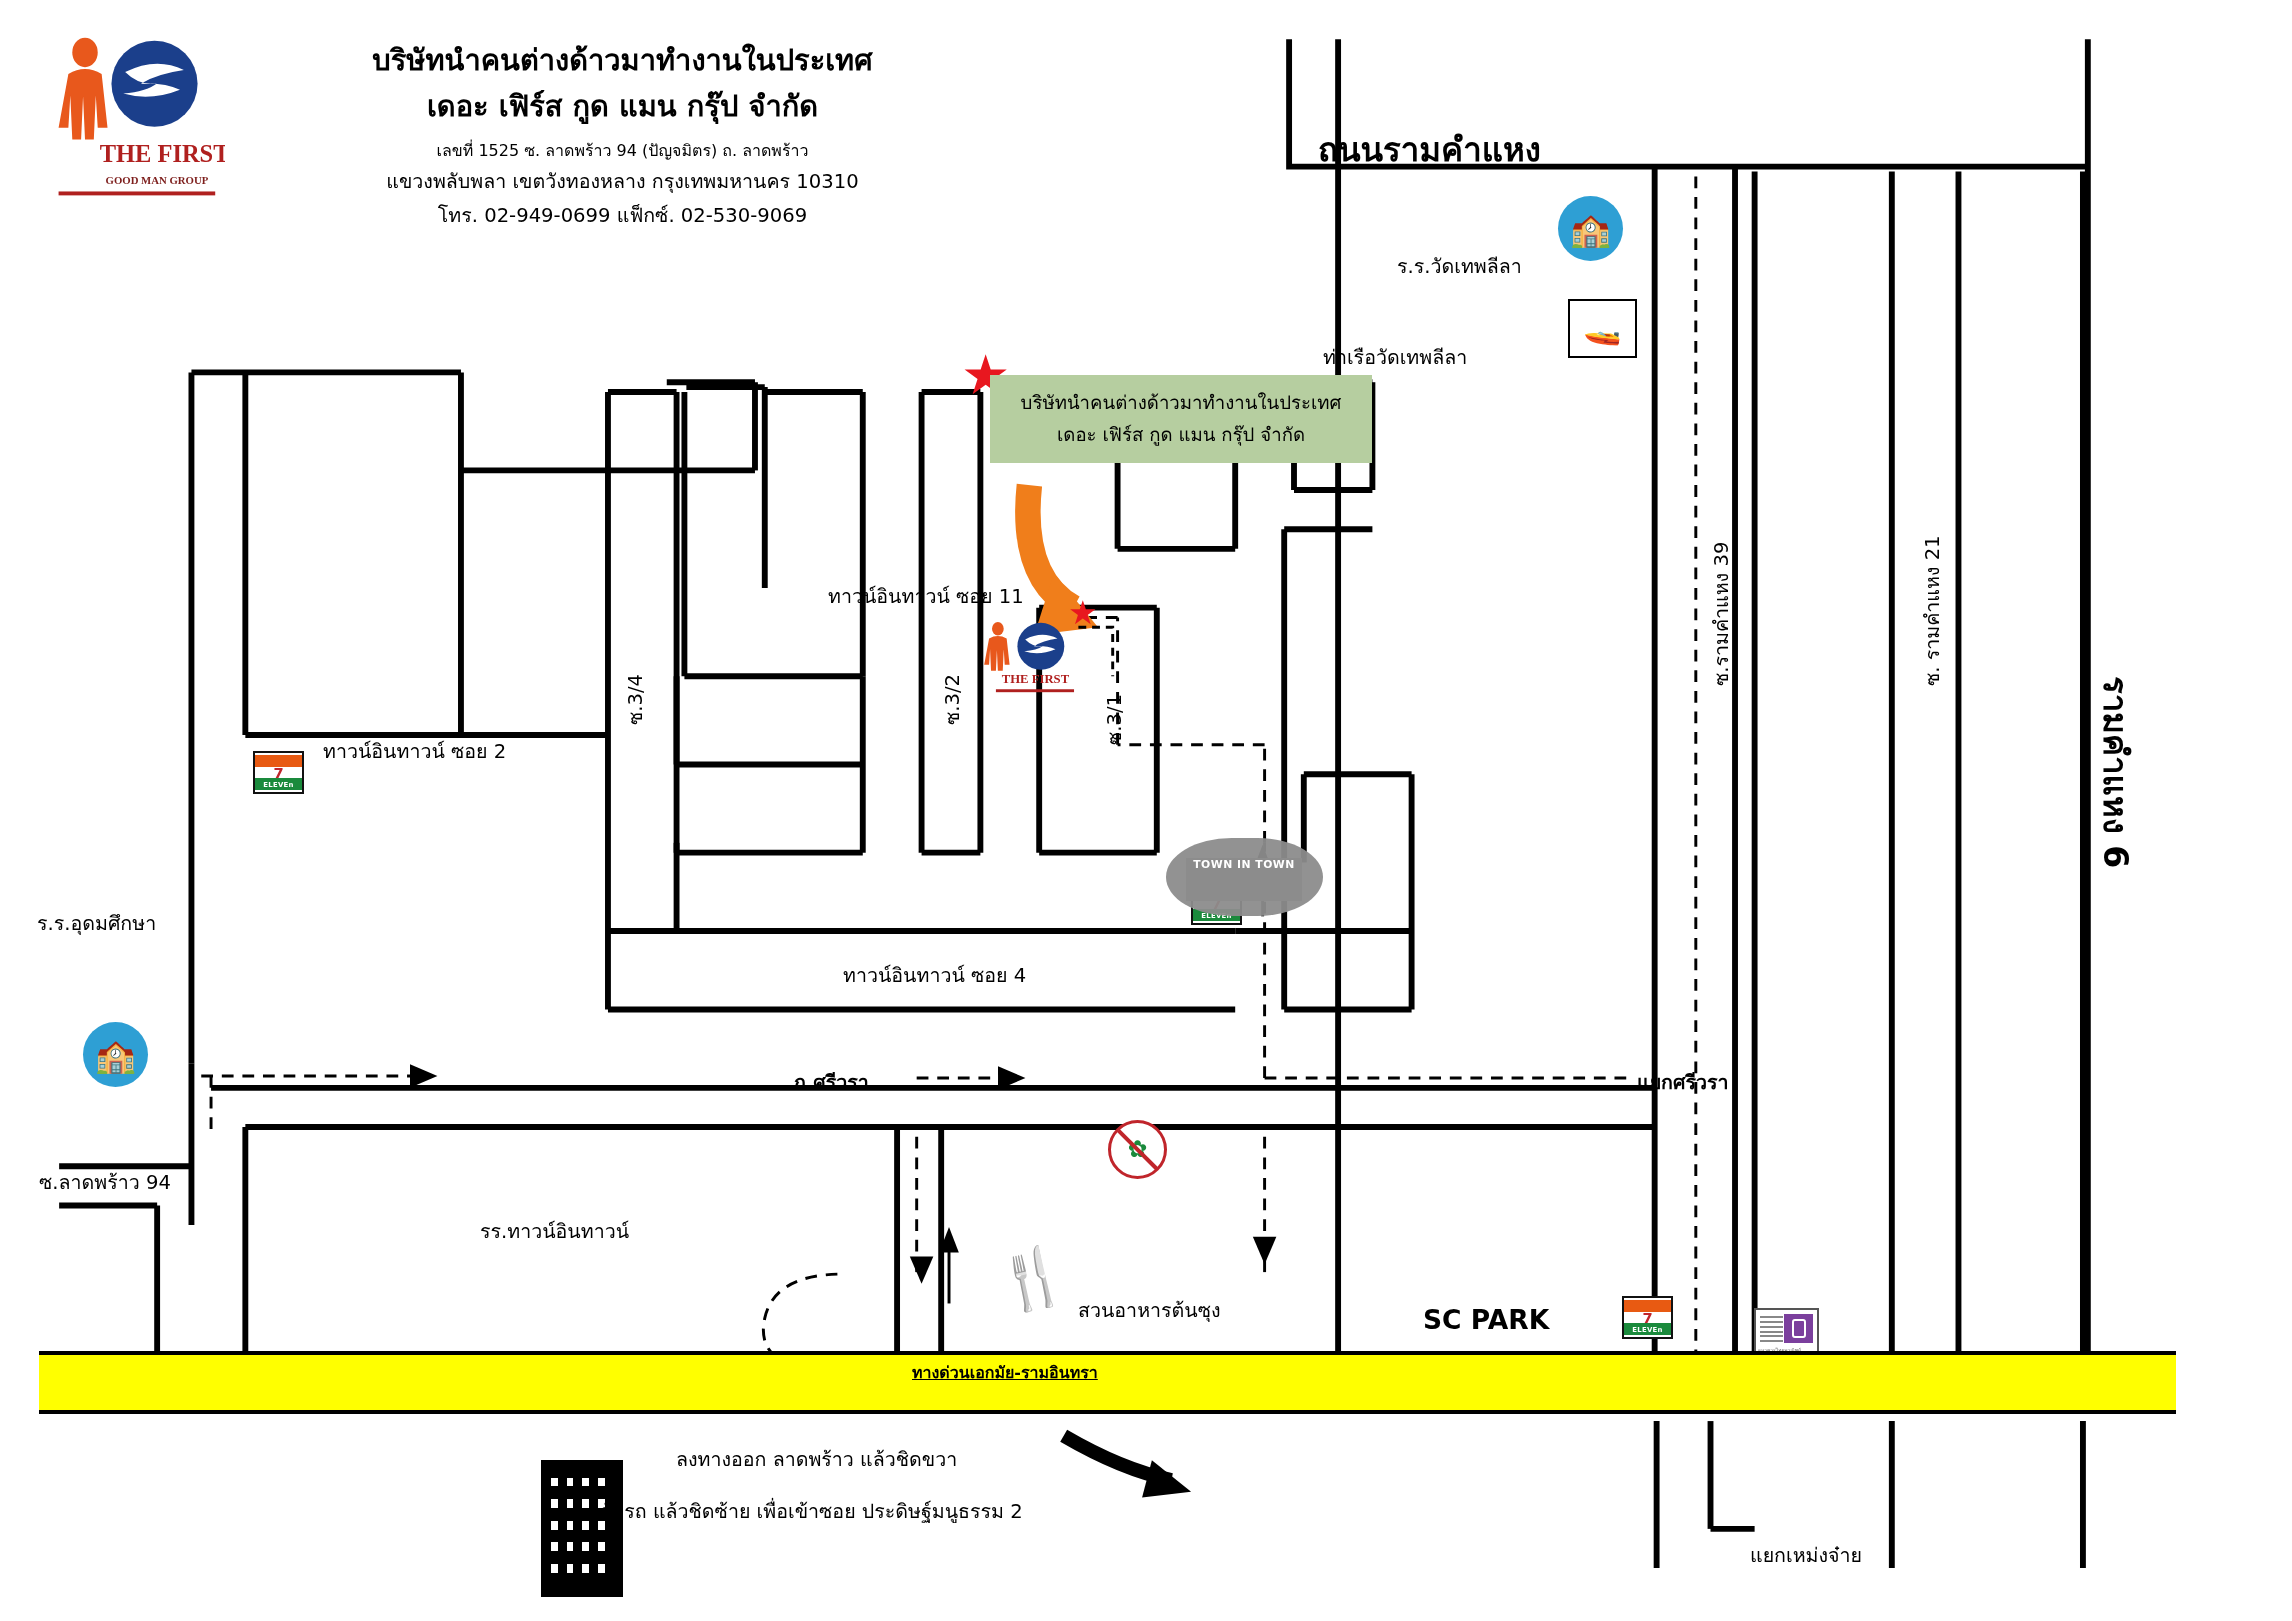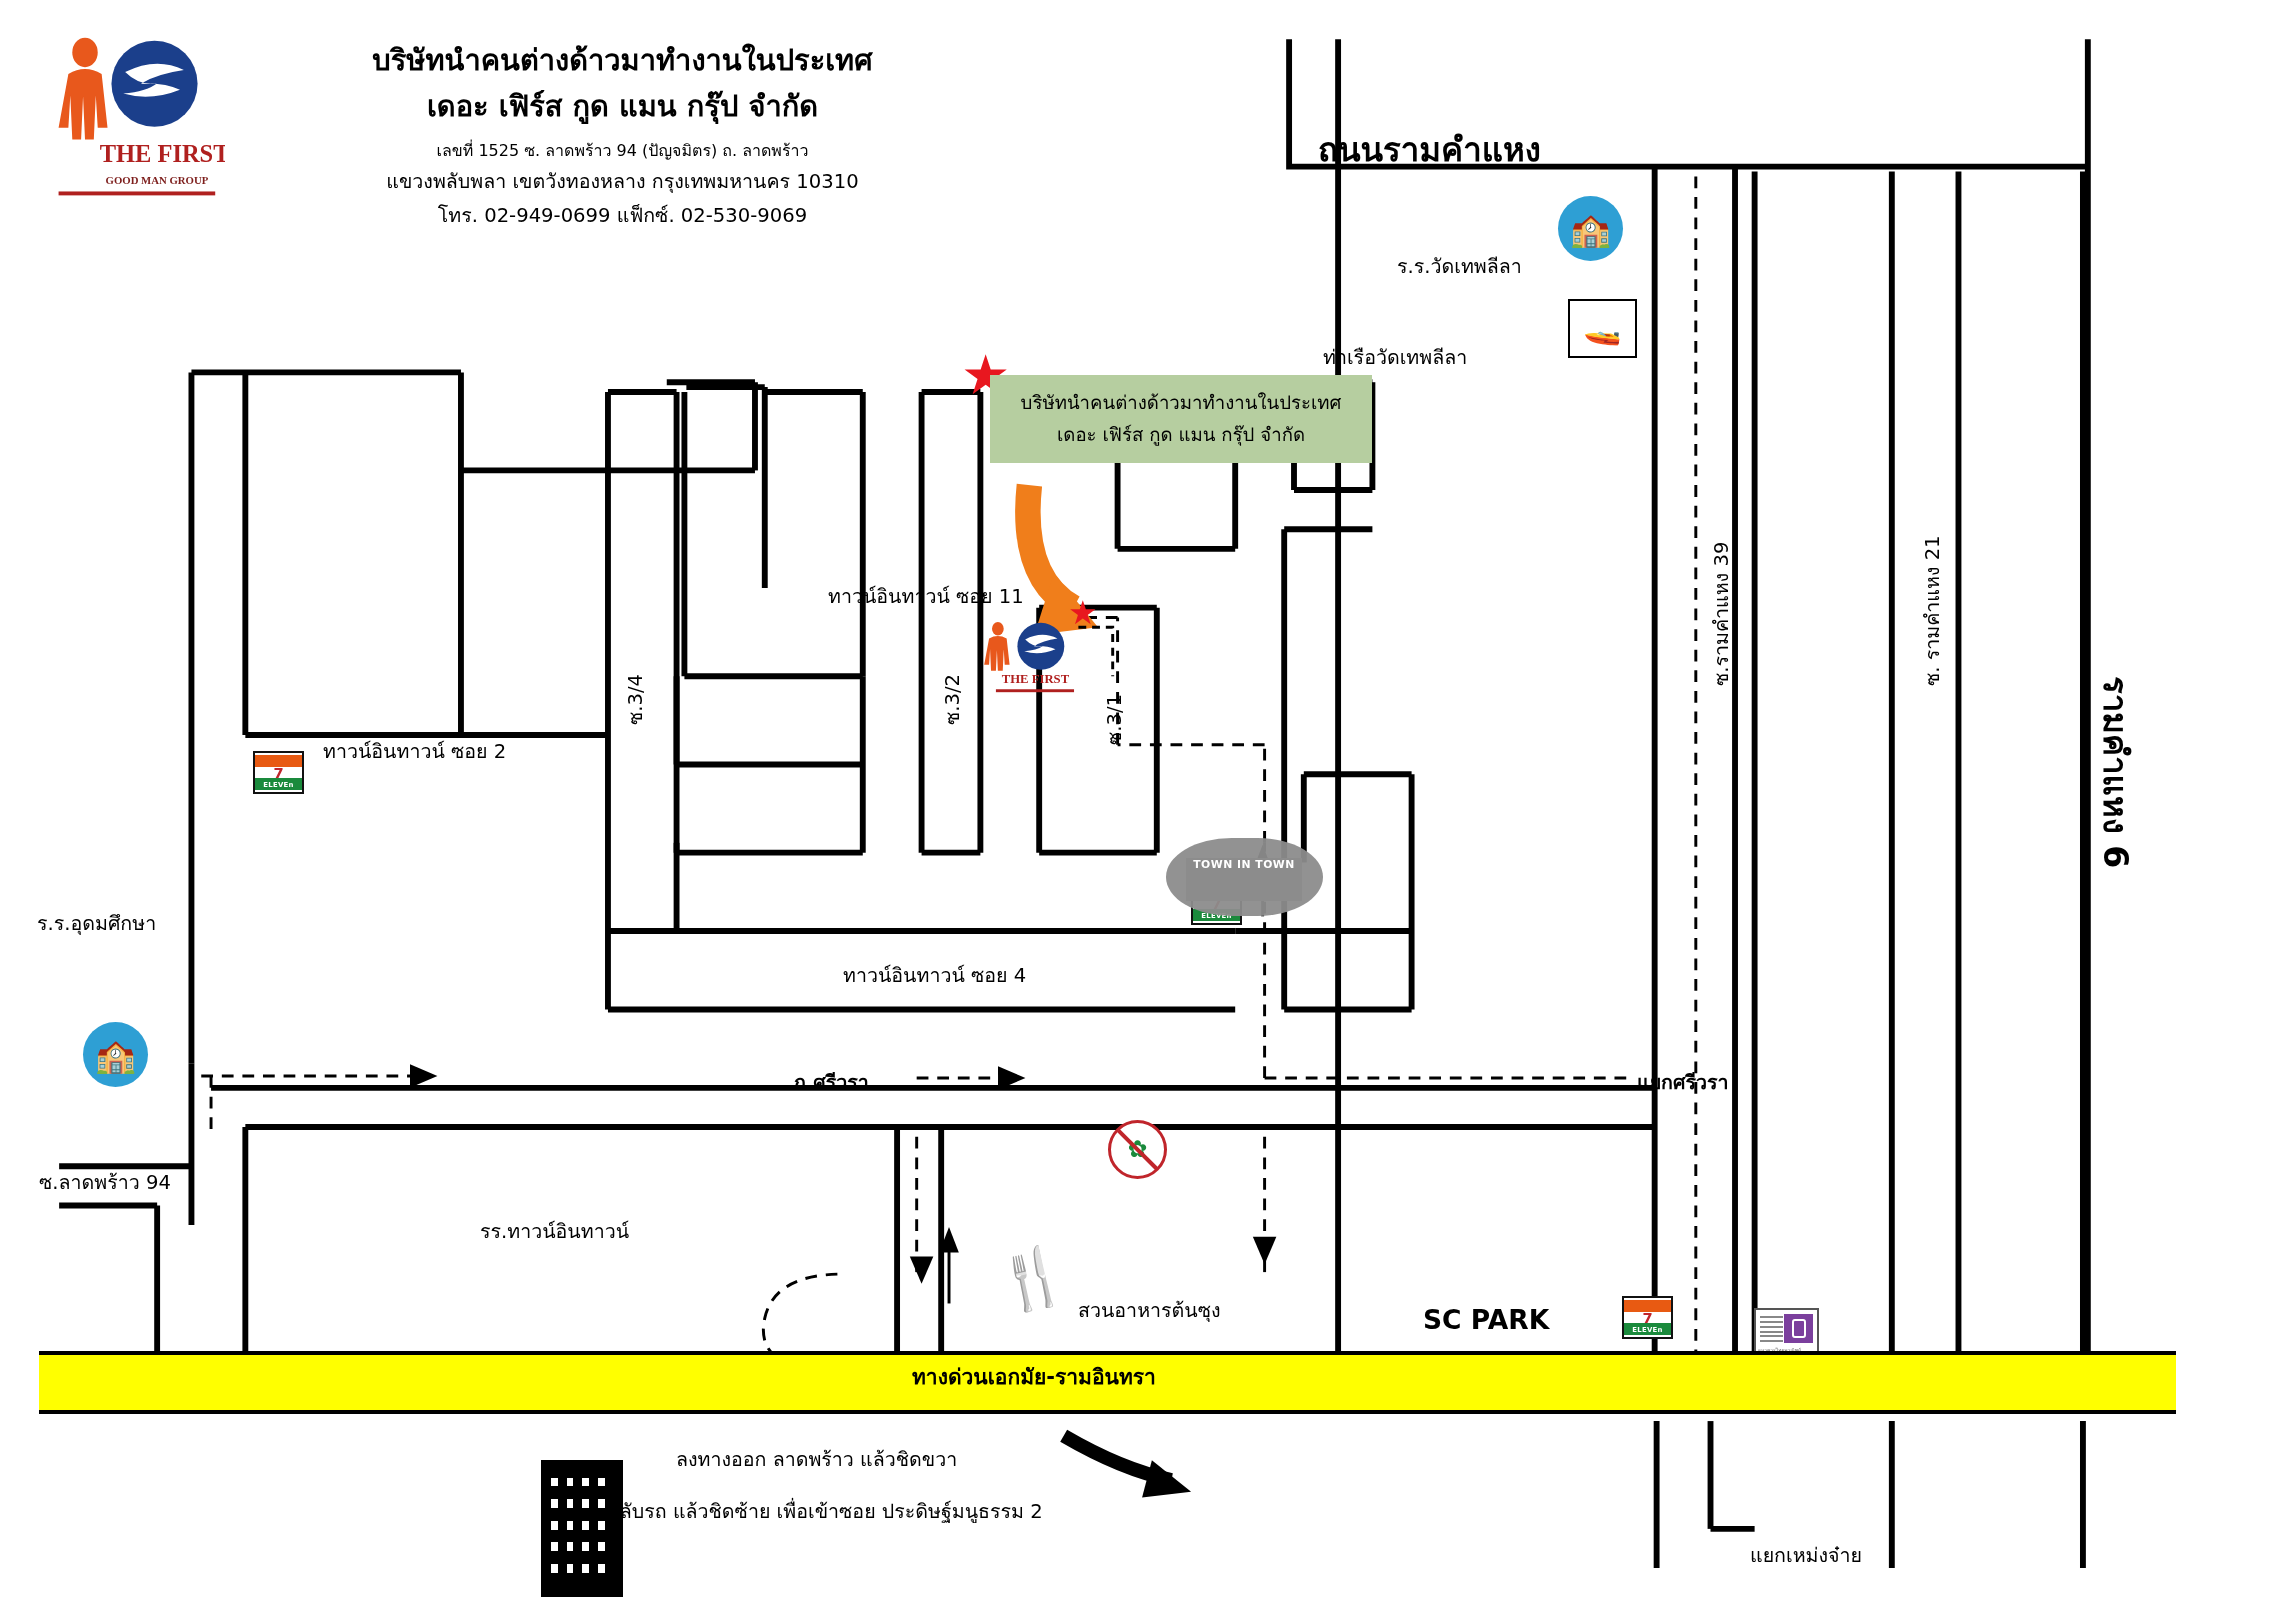--- a/index.html
+++ b/index.html
@@ -19,21 +19,21 @@
 
   
   .mtxt{font-size:19.6px;}
   .mtxt-b{font-size:19.6px;font-weight:bold;}
   .big{font-size:33px;font-weight:bold;}
   .rot90{transform:rotate(-90deg);transform-origin:left top;}
   .rot90cw{transform:rotate(90deg);transform-origin:left top;}
 
   
   .expy{left:39px;top:1351px;width:2137px;height:55px;background:#ffff00;border-top:4.9px solid #000;border-bottom:4.9px solid #000;}
-  .expy-lbl{left:912px;top:1360px;font-size:21px;font-weight:bold;}
+  .expy-lbl{left:912px;top:1360px;font-size:16px;font-weight:bold;text-decoration:underline;}
 
   
   .callout{left:990px;top:375px;width:382px;height:88px;background:#b6ceA0;display:flex;flex-direction:column;align-items:center;justify-content:center;}
   .callout div{font-size:18.6px;line-height:1.7;}
 
   
   .star{color:#e8171f;font-size:55px;line-height:1;}
   .star-sm{color:#e8171f;font-size:33px;line-height:1;}
 
   
@@ -378,18 +378,18 @@
 
   <div class="abs cutlery" style="left:998px;top:1250px;">🍴</div>
   <div class="abs mtxt" style="left:1078px;top:1294px;">สวนอาหารต้นซุง</div>
 
   <div class="abs mtxt-b" style="left:1423px;top:1304px;font-size:26.5px;">SC PARK</div>
 
   <div class="abs expy"></div>
   <div class="abs expy-lbl">ทางด่วนเอกมัย-รามอินทรา</div>
 
   <div class="abs mtxt" style="left:676px;top:1443px;">ลงทางออก ลาดพร้าว แล้วชิดขวา</div>
-  <div class="abs mtxt" style="left:588px;top:1495px;margin-left:20px;">กลับรถ แล้วชิดซ้าย เพื่อเข้าซอย ประดิษฐ์มนูธรรม 2</div>
+  <div class="abs mtxt" style="left:588px;top:1495px;">กลับรถ แล้วชิดซ้าย เพื่อเข้าซอย ประดิษฐ์มนูธรรม 2</div>
 
   <div class="abs mtxt" style="left:1750px;top:1539px;">แยกเหม่งจ๋าย</div>
 
 </div>
 
 
 </body></html>

